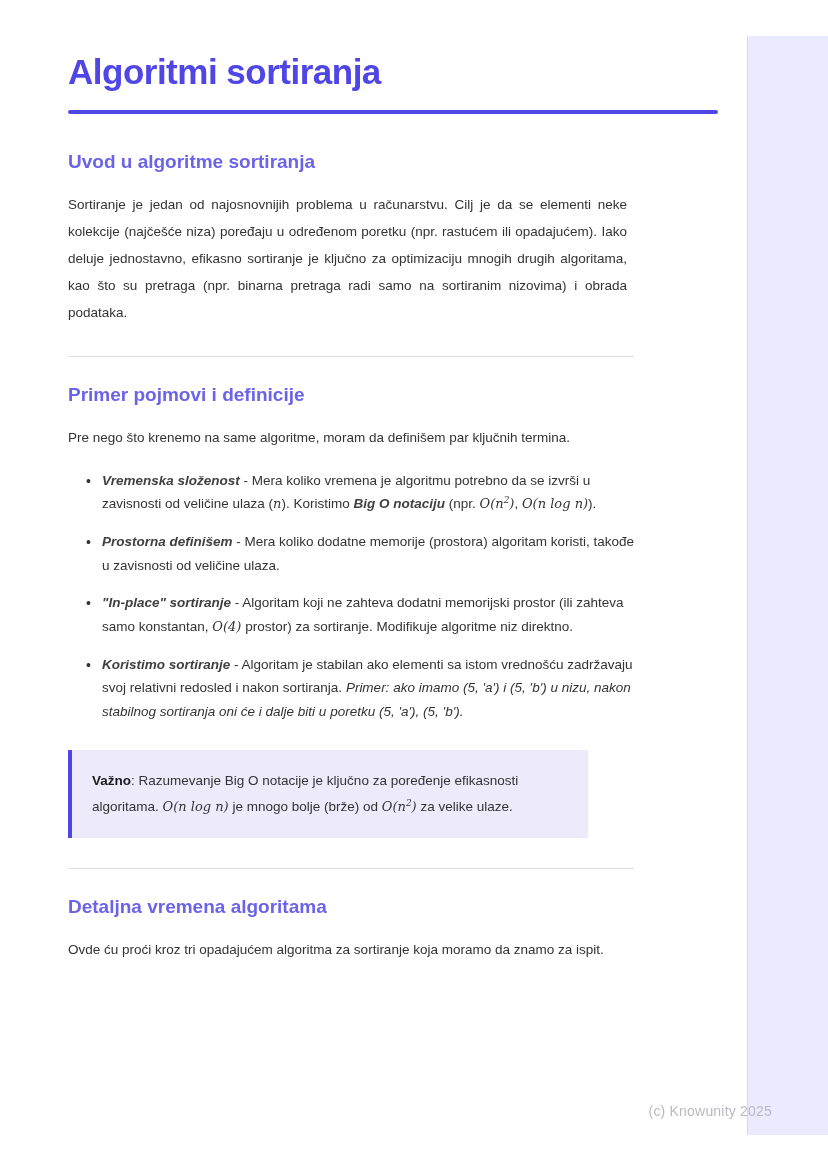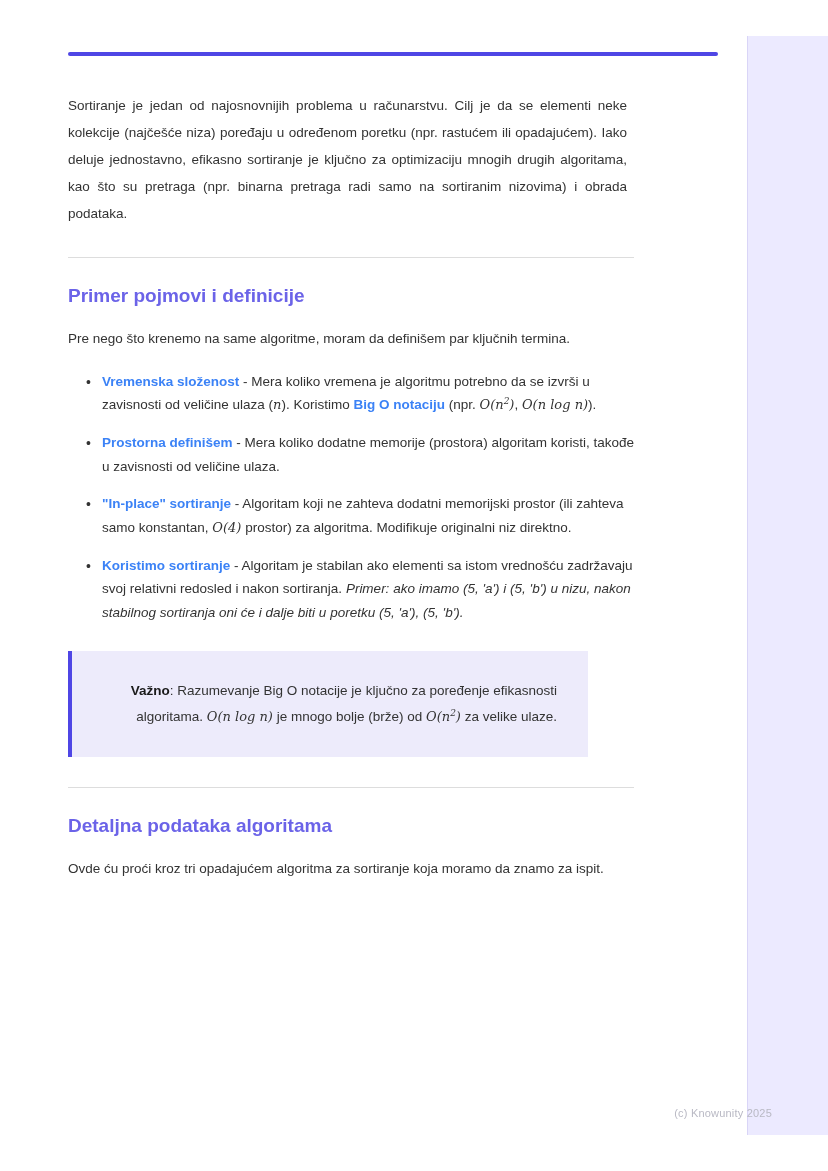--- a/index.html
+++ b/index.html
@@ -85,92 +85,93 @@
     padding-left: 14px;
   }
   ul.term-list li::before {
     content: "\2022";
     position: absolute;
     left: -2px;
     top: 0;
     color: #333333;
     font-size: 14px;
   }
-  .term-name { font-weight: bold; color: #3b82f6; }
+  .term-name { font-weight: bold; color: #404040; font-style: italic; }
   .italic { font-style: italic; }
   .math {
     font-family: "DejaVu Serif", serif;
     font-style: italic;
     font-size: 13px;
   }
   sup { font-size: 9px; vertical-align: super; font-style: italic; }
   .callout {
     background: #edebfb;
     border-left: 4px solid #4f46e5;
     padding: 18px 22px 18px 20px;
     margin: 26px 0 0 0;
     width: 520px;
     box-sizing: border-box;
   }
   .callout p {
-    margin: 9px;
+    margin: 0;
     font-size: 13.5px;
     line-height: 1.95;
     color: #333333;
-    text-align: right;
   }
   .callout .lead { font-weight: bold; color: #1a1a1a; }
   .footer-note {
     position: absolute;
     right: 56px;
     bottom: 52px;
-    font-size: 11px;
+    font-size: 14px;
     color: #b9b9c4;
     letter-spacing: 0.2px;
   }
 </style>
 </head>
 <body>
 
 <div class="page">
 
   <div class="scroll-rail"></div>
 
   <div class="content">
 
+    <h1 class="doc-title">Algoritmi sortiranja</h1>
     <div class="title-rule"></div>
 
+    <h2 class="section-heading">Uvod u algoritme sortiranja</h2>
     <p class="body-text">Sortiranje je jedan od najosnovnijih problema u računarstvu. Cilj je da se elementi neke kolekcije (najčešće niza) poređaju u određenom poretku (npr. rastućem ili opadajućem). Iako deluje jednostavno, efikasno sortiranje je ključno za optimizaciju mnogih drugih algoritama, kao što su pretraga (npr. binarna pretraga radi samo na sortiranim nizovima) i obrada podataka.</p>
 
     <div class="divider"></div>
 
     <h2 class="section-heading">Primer pojmovi i definicije</h2>
     <p class="body-text">Pre nego što krenemo na same algoritme, moram da definišem par ključnih termina.</p>
 
     <ul class="term-list">
       <li>
         <span class="term-name">Vremenska složenost</span><span> - Mera koliko vremena je algoritmu potrebno da se izvrši u zavisnosti od veličine ulaza (</span><span class="math">n</span><span>). Koristimo </span><span class="term-name">Big O notaciju</span><span> (npr. </span><span class="math"><span>O(n</span><sup>2</sup><span>)</span></span><span>, </span><span class="math">O(n log n)</span><span>).</span>
       </li>
       <li>
         <span class="term-name">Prostorna definišem</span><span> - Mera koliko dodatne memorije (prostora) algoritam koristi, takođe u zavisnosti od veličine ulaza.</span>
       </li>
       <li>
-        <span class="term-name">"In-place" sortiranje</span><span> - Algoritam koji ne zahteva dodatni memorijski prostor (ili zahteva samo konstantan, </span><span class="math">O(4)</span><span> prostor) za algoritma. Modifikuje originalni niz direktno.</span>
+        <span class="term-name">"In-place" sortiranje</span><span> - Algoritam koji ne zahteva dodatni memorijski prostor (ili zahteva samo konstantan, </span><span class="math">O(4)</span><span> prostor) za sortiranje. Modifikuje algoritme niz direktno.</span>
       </li>
       <li>
         <span class="term-name">Koristimo sortiranje</span><span> - Algoritam je stabilan ako elementi sa istom vrednošću zadržavaju svoj relativni redosled i nakon sortiranja. </span><span class="italic">Primer: ako imamo (5, 'a') i (5, 'b') u nizu, nakon stabilnog sortiranja oni će i dalje biti u poretku (5, 'a'), (5, 'b').</span>
       </li>
     </ul>
 
     <div class="callout">
       <p><span class="lead">Važno</span><span>: Razumevanje Big O notacije je ključno za poređenje efikasnosti algoritama. </span><span class="math">O(n log n)</span><span> je mnogo bolje (brže) od </span><span class="math"><span>O(n</span><sup>2</sup><span>)</span></span><span> za velike ulaze.</span></p>
     </div>
 
     <div class="divider"></div>
 
-    <h2 class="section-heading">Detaljna podataka algoritama</h2>
+    <h2 class="section-heading">Detaljna vremena algoritama</h2>
     <p class="body-text">Ovde ću proći kroz tri opadajućem algoritma za sortiranje koja moramo da znamo za ispit.</p>
 
   </div>
 
   <div class="footer-note">(c) Knowunity 2025</div>
 
 </div>
 
 </body></html>

